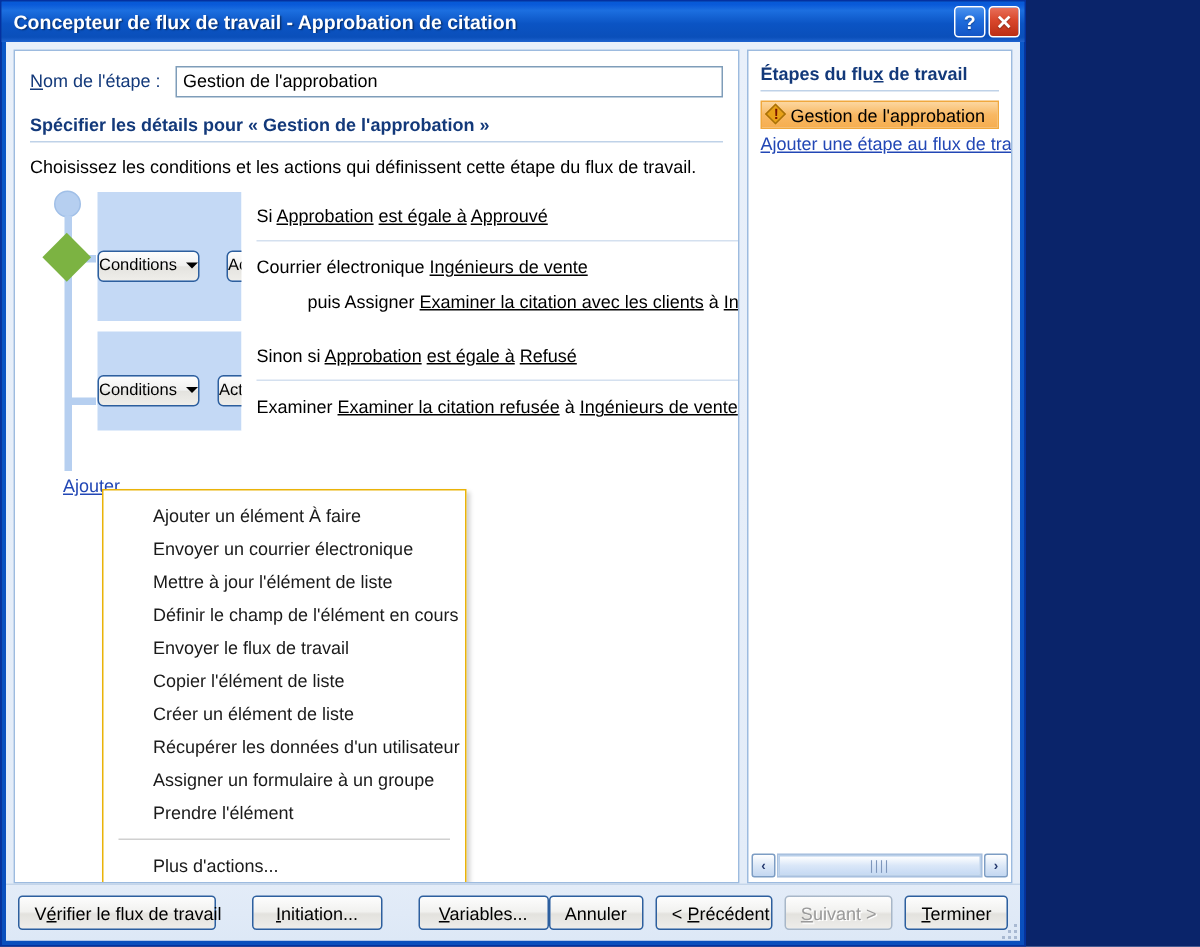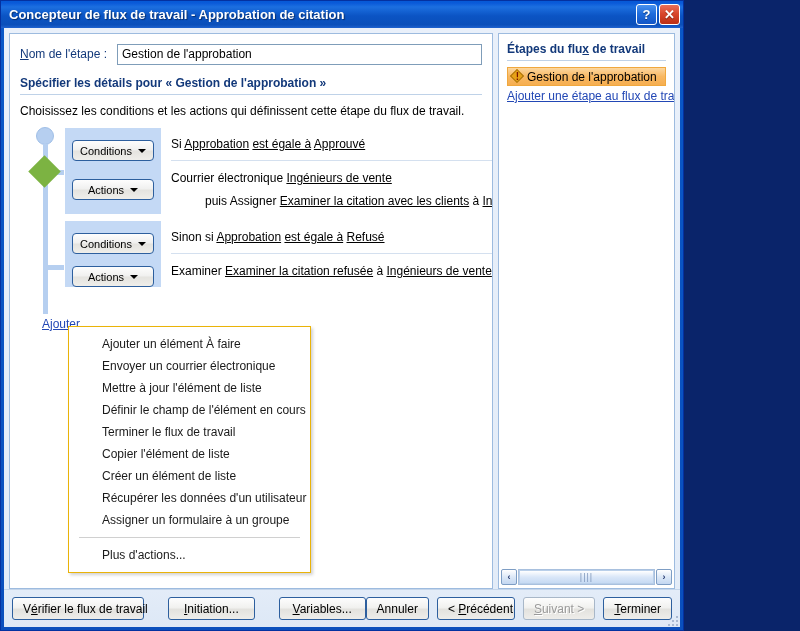--- a/index.html
+++ b/index.html
@@ -154,21 +154,21 @@
     border: 1px solid #ffffff;
   }
   .block-1 { top: 0; height: 88px; }
   .block-2 { top: 93px; height: 68px; }
 
   .btn-band {
     width: 96px;
     background: #c4d9f5;
     padding-top: 12px;
     display: flex;
-    flex-direction: column;
+    flex-direction: row;
     gap: 18px;
     align-items: center;
     position: relative;
   }
   .block-2 .btn-band { gap: 12px; }
 
   .dd-button {
     width: 82px; height: 21px;
     border: 1px solid #2d5f9e;
     border-radius: 4px;
@@ -483,25 +483,26 @@
             </div>
 
             <a class="add-branch-link" href="#">Ajouter</a>
           </div>
 
           <div class="ctx-menu">
             <div class="ctx-item">Ajouter un élément À faire</div>
             <div class="ctx-item">Envoyer un courrier électronique</div>
             <div class="ctx-item">Mettre à jour l'élément de liste</div>
             <div class="ctx-item">Définir le champ de l'élément en cours</div>
-            <div class="ctx-item">Terminer le flux de travail</div>
+            <div class="ctx-item">Envoyer le flux de travail</div>
             <div class="ctx-item">Copier l'élément de liste</div>
             <div class="ctx-item">Créer un élément de liste</div>
             <div class="ctx-item">Récupérer les données d'un utilisateur</div>
             <div class="ctx-item">Assigner un formulaire à un groupe</div>
+            <div class="ctx-item">Prendre l'élément</div>
             <div class="ctx-sep"></div>
             <div class="ctx-item">Plus d'actions...</div>
           </div>
 
         </div>
       </div>
 
       <div class="sidebar">
         <div class="sb-inner">
           <div class="sb-title"><span>Étapes du flu</span><u>x</u><span> de travail</span></div>

